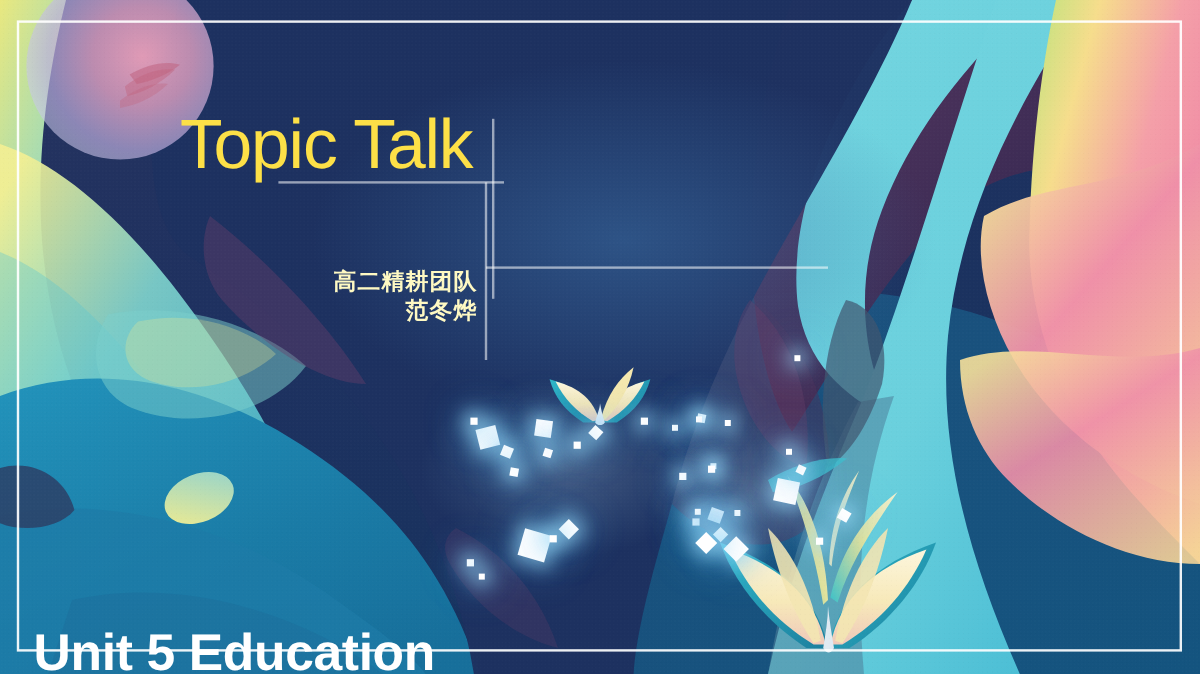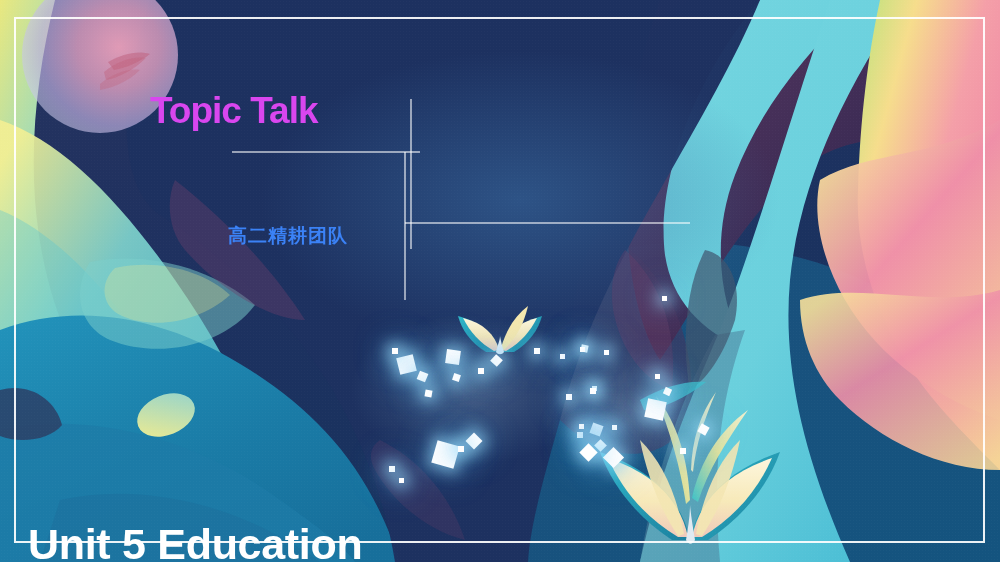--- a/index.html
+++ b/index.html
@@ -33,33 +33,33 @@
     position:absolute;
     left:14px;top:17px;right:15px;bottom:19px;
     border:2.5px solid rgba(255,255,255,.92);
     pointer-events:none;
   }
 
   
   .title-topic{
     position:absolute;
     left:150px;top:92px;
-    font-size:37px;font-weight:bold;
-    color:#d946ef;
+    font-size:58px;font-weight:normal;
+    color:#fde047;
     letter-spacing:-1px;
     line-height:1;
     white-space:nowrap;
   }
   .subtitle-cn{
     position:absolute;
     left:228px;top:224px;
     width:170px;
-    text-align:left;
+    text-align:right;
     font-size:19px;font-weight:bold;
-    color:#3b82f6;
+    color:#fef9c3;
     line-height:1.28;
     letter-spacing:1px;
   }
   .title-viewing{
     position:absolute;
     left:424px;top:158px;
     font-size:50px;font-weight:bold;
     color:#ffffff;
     line-height:1;
     white-space:nowrap;
@@ -325,20 +325,21 @@
 
   <div class="rule rule-v-1"></div>
   <div class="rule rule-v-2"></div>
   <div class="rule rule-h-1"></div>
   <div class="rule rule-h-2"></div>
 
   <div class="title-topic">Topic Talk</div>
 
   <div class="subtitle-cn">
     <div>高二精耕团队</div>
+    <div>范冬烨</div>
   </div>
 
 
 
   <div class="unit-line">Unit 5 Education</div>
 
   <div class="frame"></div>
 
 </div>
 

